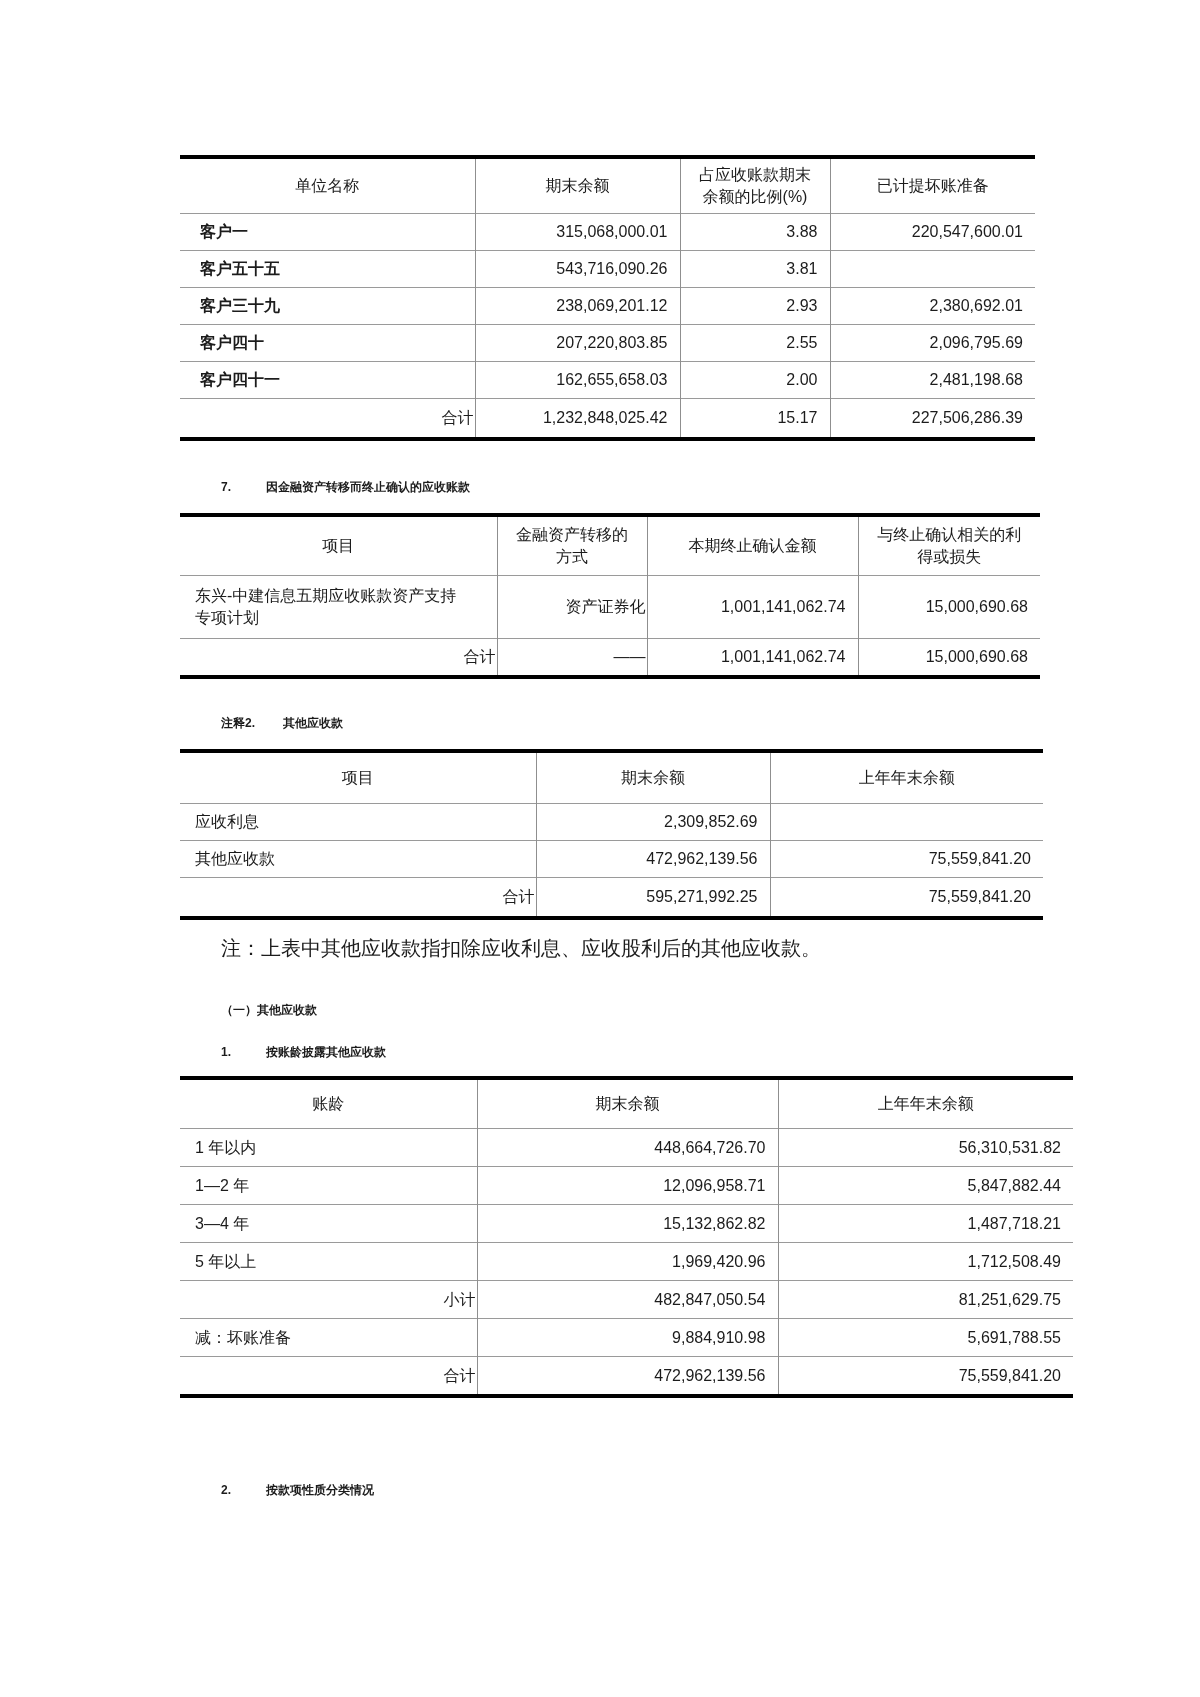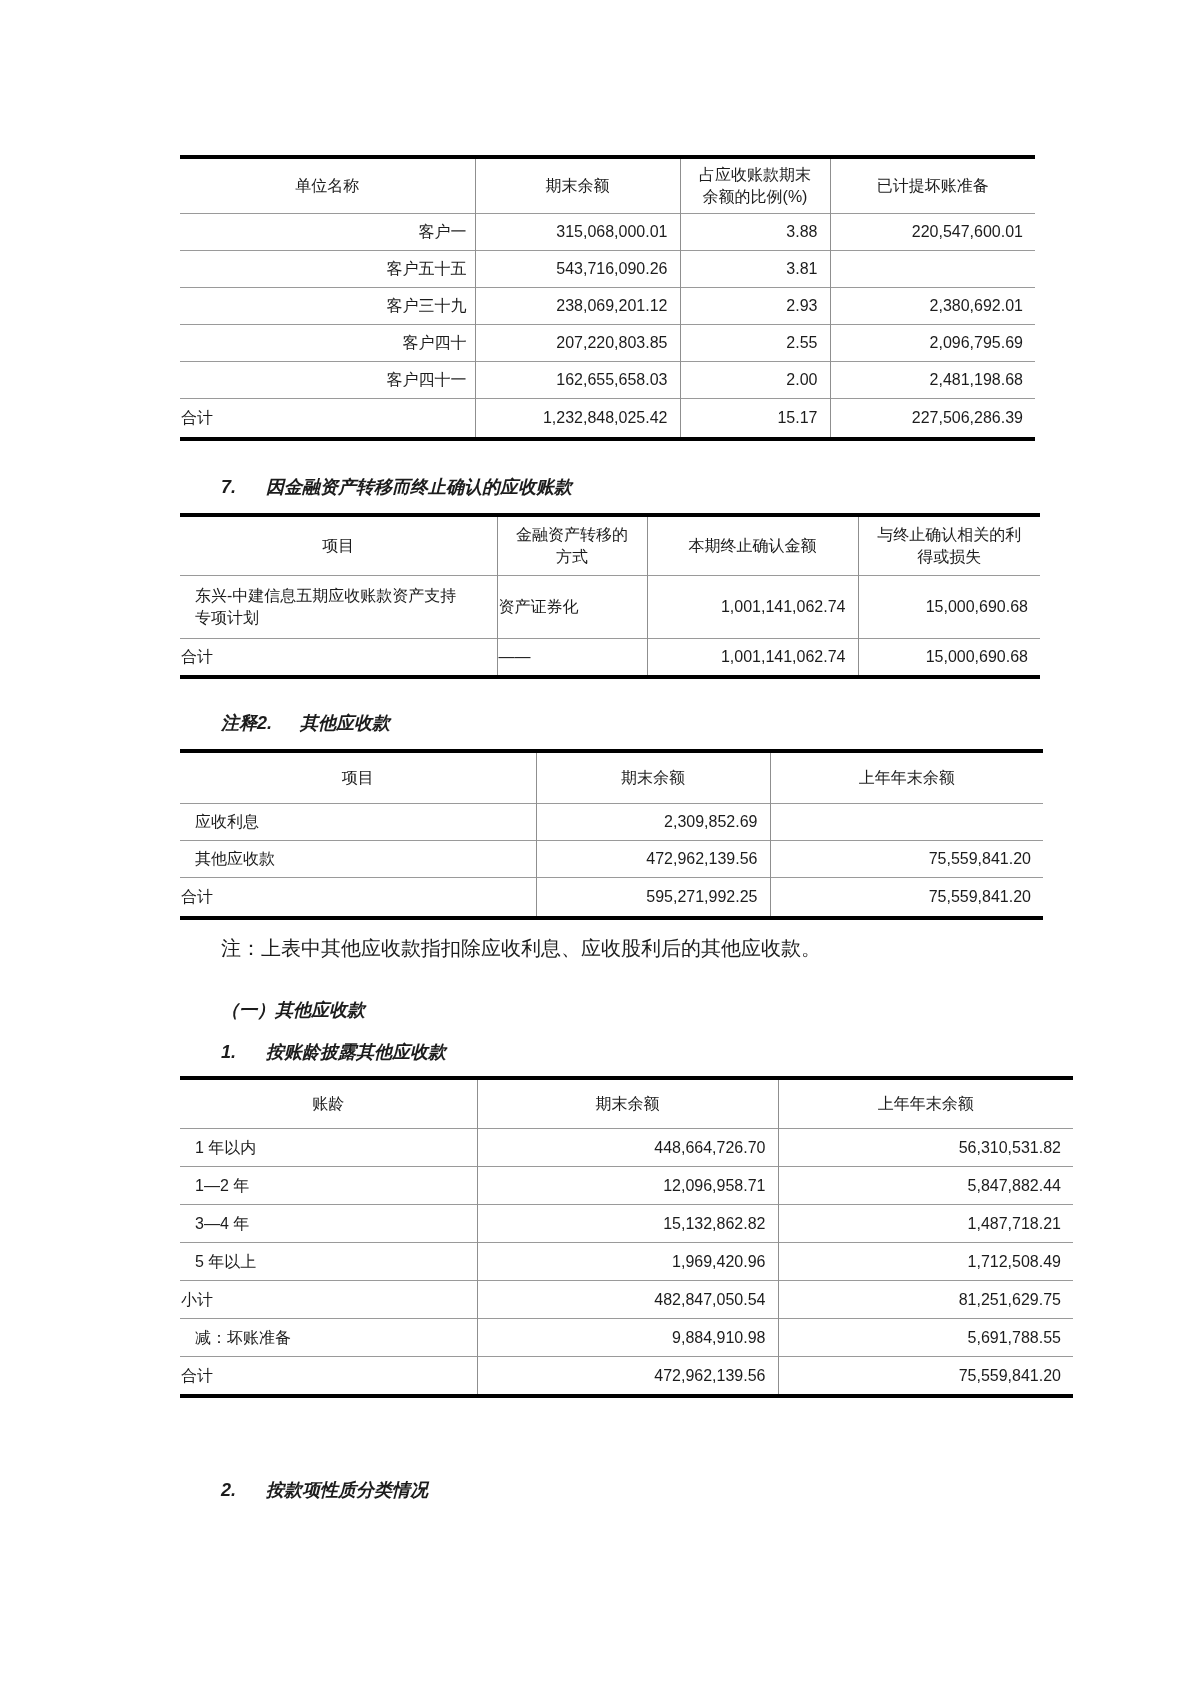--- a/index.html
+++ b/index.html
@@ -24,23 +24,23 @@
   }
   table.fin td {
     vertical-align:middle;
     overflow:hidden;
     word-break:break-all;
   }
   table.fin tr + tr td { border-top:1px solid #9a9a9a; }
   table.fin td + td { border-left:1px solid #8f8f8f; }
   table.fin tr.hd td { text-align:center; padding:4px 14px; font-weight:normal; }
   td.al { text-align:left;  padding-left:15px; padding-right:8px; }
-  td.al2{ text-align:right;  padding-left:20px; padding-right:8px; }
+  td.al2{ text-align:left;  padding-left:20px; padding-right:8px;font-weight:bold; }
   td.ar { text-align:right; padding-right:12px; padding-left:4px; }
-  td.ac { text-align:left; }
+  td.ac { text-align:right; }
 
   .t1 td { height:34px; }
   .t1 tr.hd td { height:46px; }
   .t1 tr.total td { height:36px; }
   .t1 { width:855px; }
 
   .t2 { width:860px; }
   .t2 tr.hd td { height:50px; }
   .t2 td.wrapcell { padding:6px 40px 6px 15px; }
   .t2 tr.data td { height:50px; }
@@ -50,25 +50,24 @@
   .t3 td { height:34px; }
   .t3 tr.hd td { height:42px; }
   .t3 tr.total td { height:36px; }
 
   .t4 { width:893px; }
   .t4 td { height:35px; }
   .t4 tr.hd td { height:40px; }
 
   .h {
     font-weight:700;
-    font-size:18px;
+    font-size:12px;
     line-height:28px;
     padding-left:41px;
     white-space:nowrap;
-    font-style:italic;
   }
   .h .num { display:inline-block; width:45px; }
   .h .num2 { display:inline-block; margin-right:28px; }
   .note {
     font-size:20px;
     line-height:24px;
     padding-left:41px;
   }
 
   .mt-t1 { margin-top:155px; }

